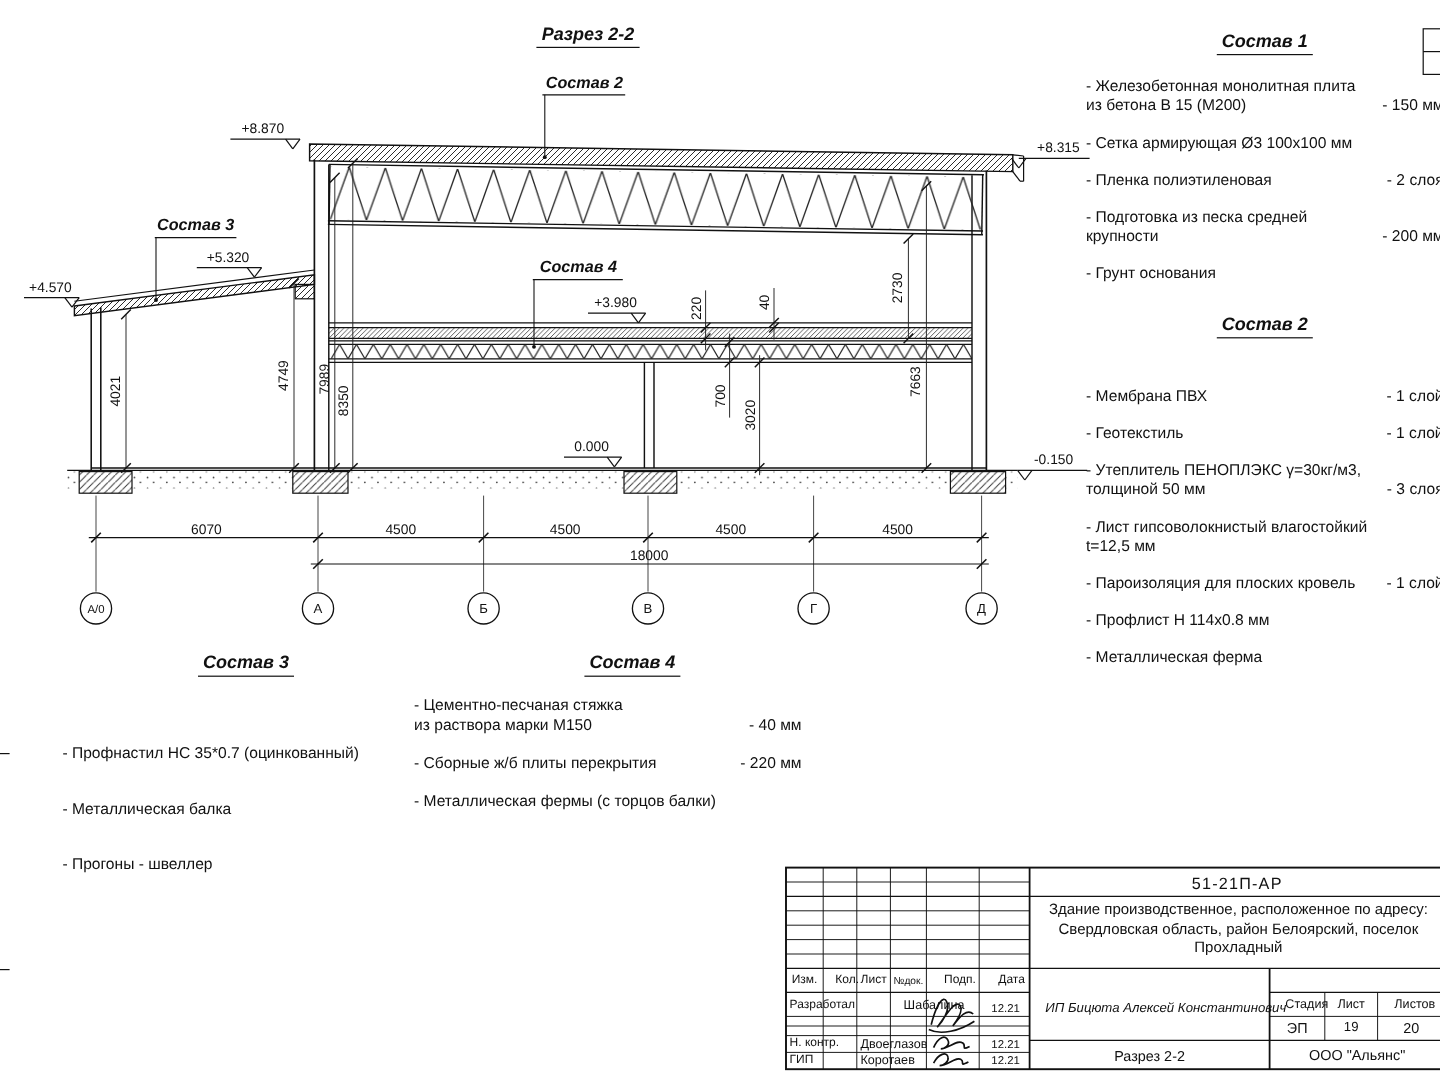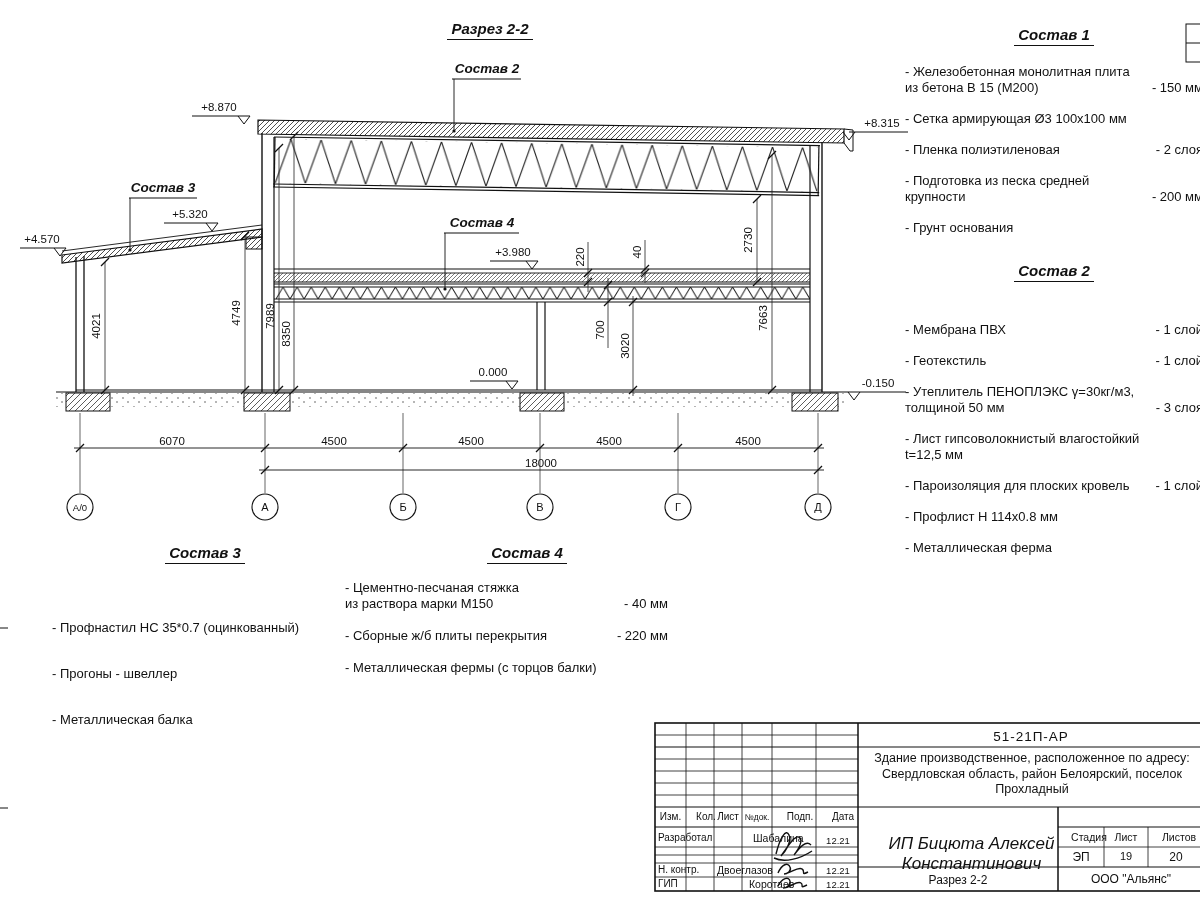--- a/index.html
+++ b/index.html
@@ -399,24 +399,24 @@
     <div class="spec-text">- Металлическая ферма</div>
     <div class="spec-value"></div>
   </div>
 </div>
 
 <div class="abs spec-items s3" style="left:52px;top:590px;width:310px;">
   <div class="spec-item">
     <div class="spec-text">- Профнастил НС 35*0.7 (оцинкованный)</div>
   </div>
   <div class="spec-item">
+    <div class="spec-text">- Металлическая балка</div>
+  </div>
+  <div class="spec-item">
     <div class="spec-text">- Прогоны - швеллер</div>
-  </div>
-  <div class="spec-item">
-    <div class="spec-text">- Металлическая балка</div>
   </div>
 </div>
 
 <div class="abs spec-items s4" style="left:345px;top:580px;width:323px;">
   <div class="spec-item">
     <div class="spec-text">- Цементно-песчаная стяжка
 из раствора марки М150</div>
     <div class="spec-value">- 40 мм</div>
   </div>
   <div class="spec-item">
@@ -442,24 +442,24 @@
 
 <div class="abs tb" style="left:658px;top:832px;">Разработал</div>
 <div class="abs tb" style="left:717px;top:832px;font-size:10.5px;padding-left:36px;">Шабалина</div>
 <div class="abs tb tb-center" style="left:818px;top:835px;width:40px;font-size:9.5px;">12.21</div>
 
 <div class="abs tb" style="left:658px;top:864px;">Н. контр.</div>
 <div class="abs tb" style="left:717px;top:864px;font-size:10.5px;">Двоеглазов</div>
 <div class="abs tb tb-center" style="left:818px;top:865px;width:40px;font-size:9.5px;">12.21</div>
 
 <div class="abs tb" style="left:658px;top:878px;">ГИП</div>
-<div class="abs tb" style="left:749px;top:878px;font-size:10.5px;">Коротаев</div>
+<div class="abs tb" style="left:717px;top:878px;font-size:10.5px;">Коротаев</div>
 <div class="abs tb tb-center" style="left:818px;top:879px;width:40px;font-size:9.5px;">12.21</div>
 
-<div class="abs tb tb-center" style="left:858px;top:834px;width:227px;font-style:italic;font-size:17px;">ИП Бицюта Алексей Константинович</div>
+<div class="abs tb tb-center" style="left:858px;top:834px;width:227px;font-style:italic;font-size:11px;">ИП Бицюта Алексей Константинович</div>
 
 <div class="abs tb tb-center" style="left:1058px;top:831px;width:62px;font-size:10.5px;">Стадия</div>
 <div class="abs tb tb-center" style="left:1104px;top:831px;width:44px;font-size:10.5px;">Лист</div>
 <div class="abs tb tb-center" style="left:1148px;top:831px;width:62px;font-size:10.5px;">Листов</div>
 <div class="abs tb tb-center" style="left:1058px;top:850px;width:46px;font-size:12px;">ЭП</div>
 <div class="abs tb tb-center" style="left:1104px;top:850px;width:44px;font-size:11px;">19</div>
 <div class="abs tb tb-center" style="left:1148px;top:850px;width:56px;font-size:12px;">20</div>
 
 <div class="abs tb tb-center" style="left:858px;top:873px;width:200px;font-size:12px;">Разрез 2-2</div>
 <div class="abs tb tb-center" style="left:1058px;top:872px;width:146px;font-size:12px;">ООО "Альянс"</div>

